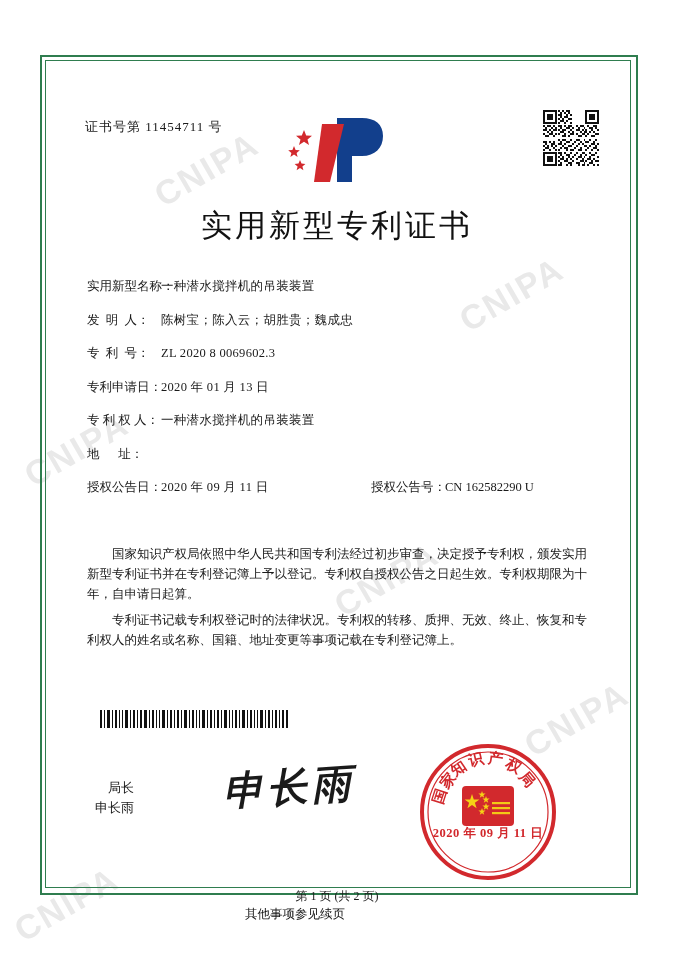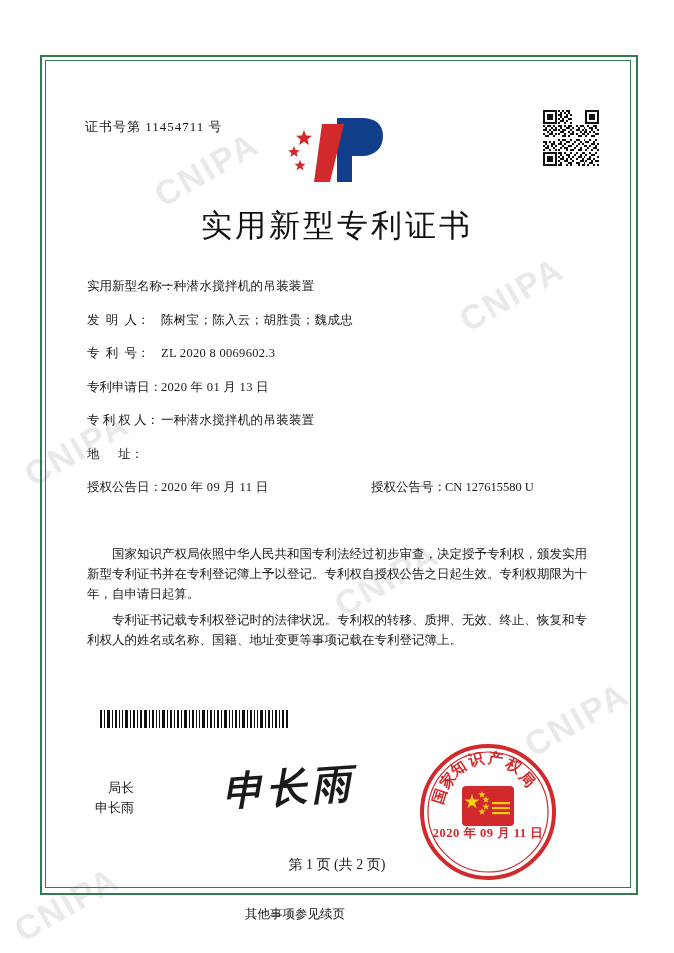--- a/index.html
+++ b/index.html
@@ -198,25 +198,25 @@
     text-align: center;
     color: #d2292d;
     font-size: 12.5px;
     font-weight: bold;
     letter-spacing: 0.5px;
   }
 
   
   .page-no {
     position: absolute;
-    top: 796px;
+    top: 828px;
     left: 0;
     width: 100%;
     text-align: center;
-    font-size: 14px;
+    font-size: 12px;
   }
   .footer-note {
     position: absolute;
     top: 906px;
     left: 0;
     width: 590px;
     text-align: center;
     font-size: 12.5px;
     color: #111;
     z-index: 3;
@@ -477,21 +477,21 @@
       <span class="field-label">专 利 权 人：</span>
       <span class="field-value">一种潜水搅拌机的吊装装置</span>
     </div>
     <div class="field-row">
       <span class="field-label">地      址：</span>
     </div>
     <div class="field-row dual">
       <span class="field-label">授权公告日：</span>
       <span class="field-value">2020 年 09 月 11 日</span>
       <span class="field-label2">授权公告号：</span>
-      <span class="field-value2">CN 127615580 U</span>
+      <span class="field-value2">CN 162582290 U</span>
     </div>
   </div>
 
   <div class="paragraphs">
     <p>国家知识产权局依照中华人民共和国专利法经过初步审查，决定授予专利权，颁发实用新型专利证书并在专利登记簿上予以登记。专利权自授权公告之日起生效。专利权期限为十年，自申请日起算。</p>
     <p>专利证书记载专利权登记时的法律状况。专利权的转移、质押、无效、终止、恢复和专利权人的姓名或名称、国籍、地址变更等事项记载在专利登记簿上。</p>
   </div>
 
   <div class="barcode">
     <svg viewBox="0 0 190 18" width="190" height="18" shape-rendering="crispEdges">

